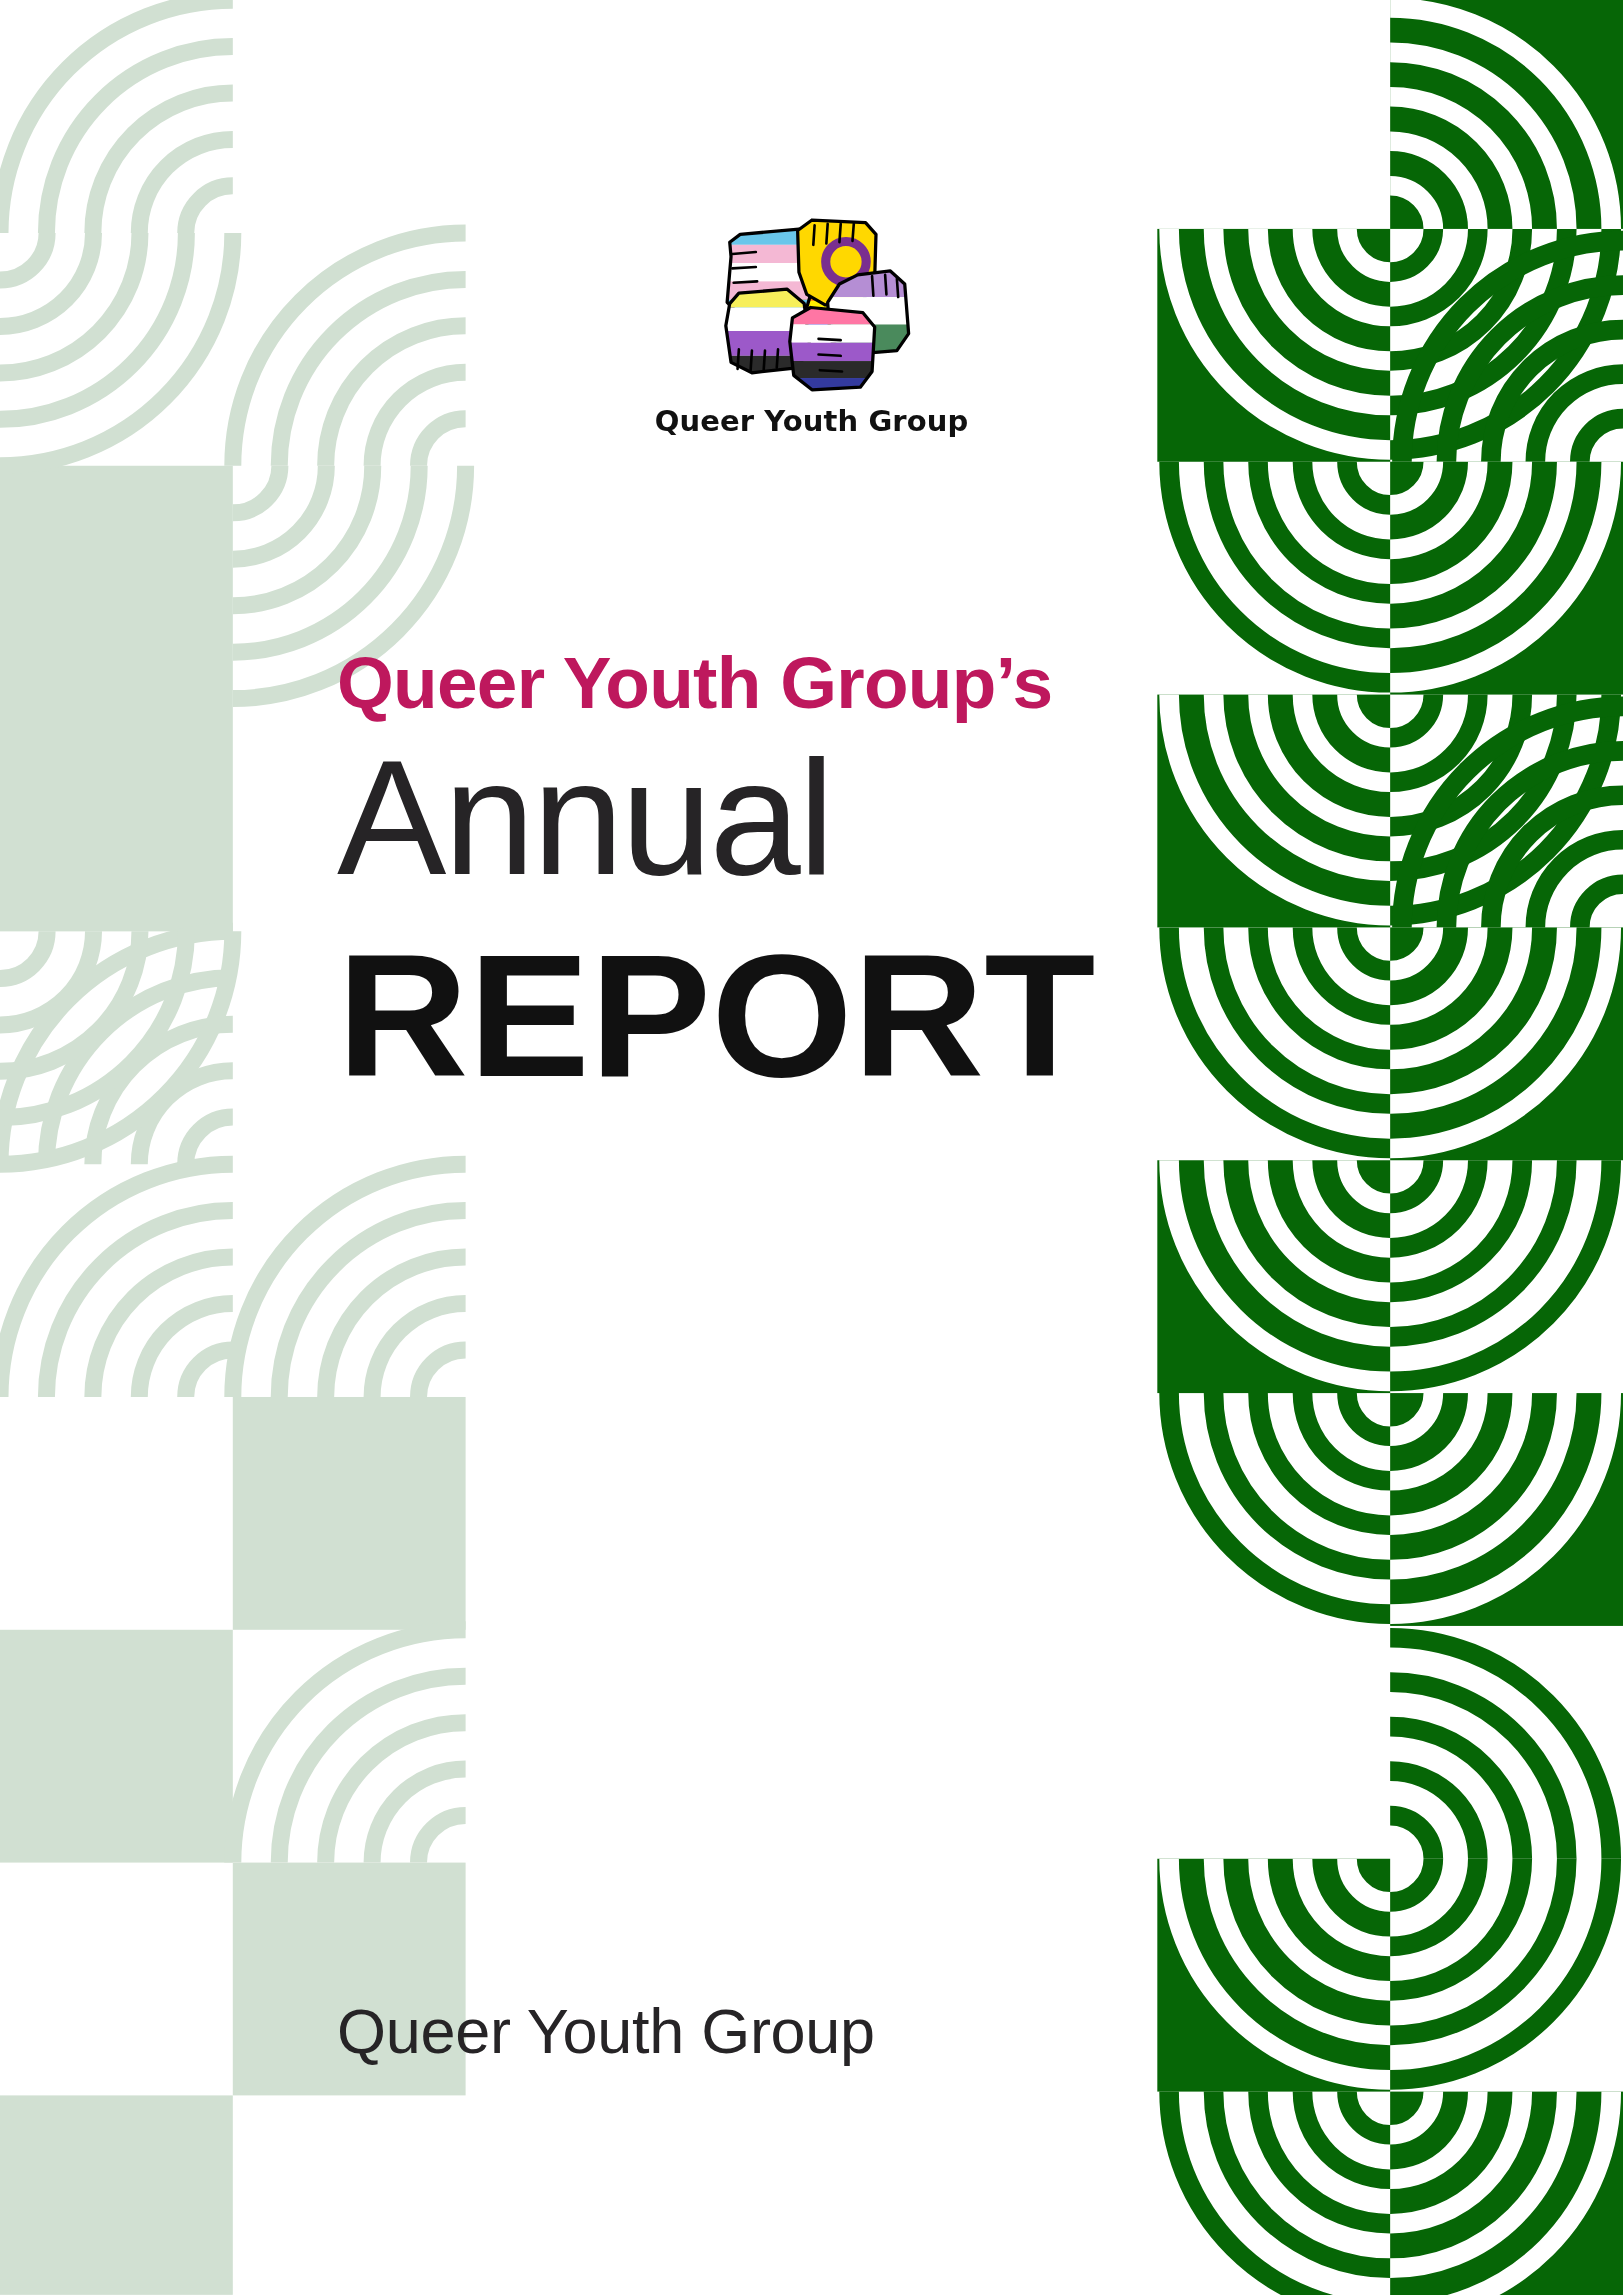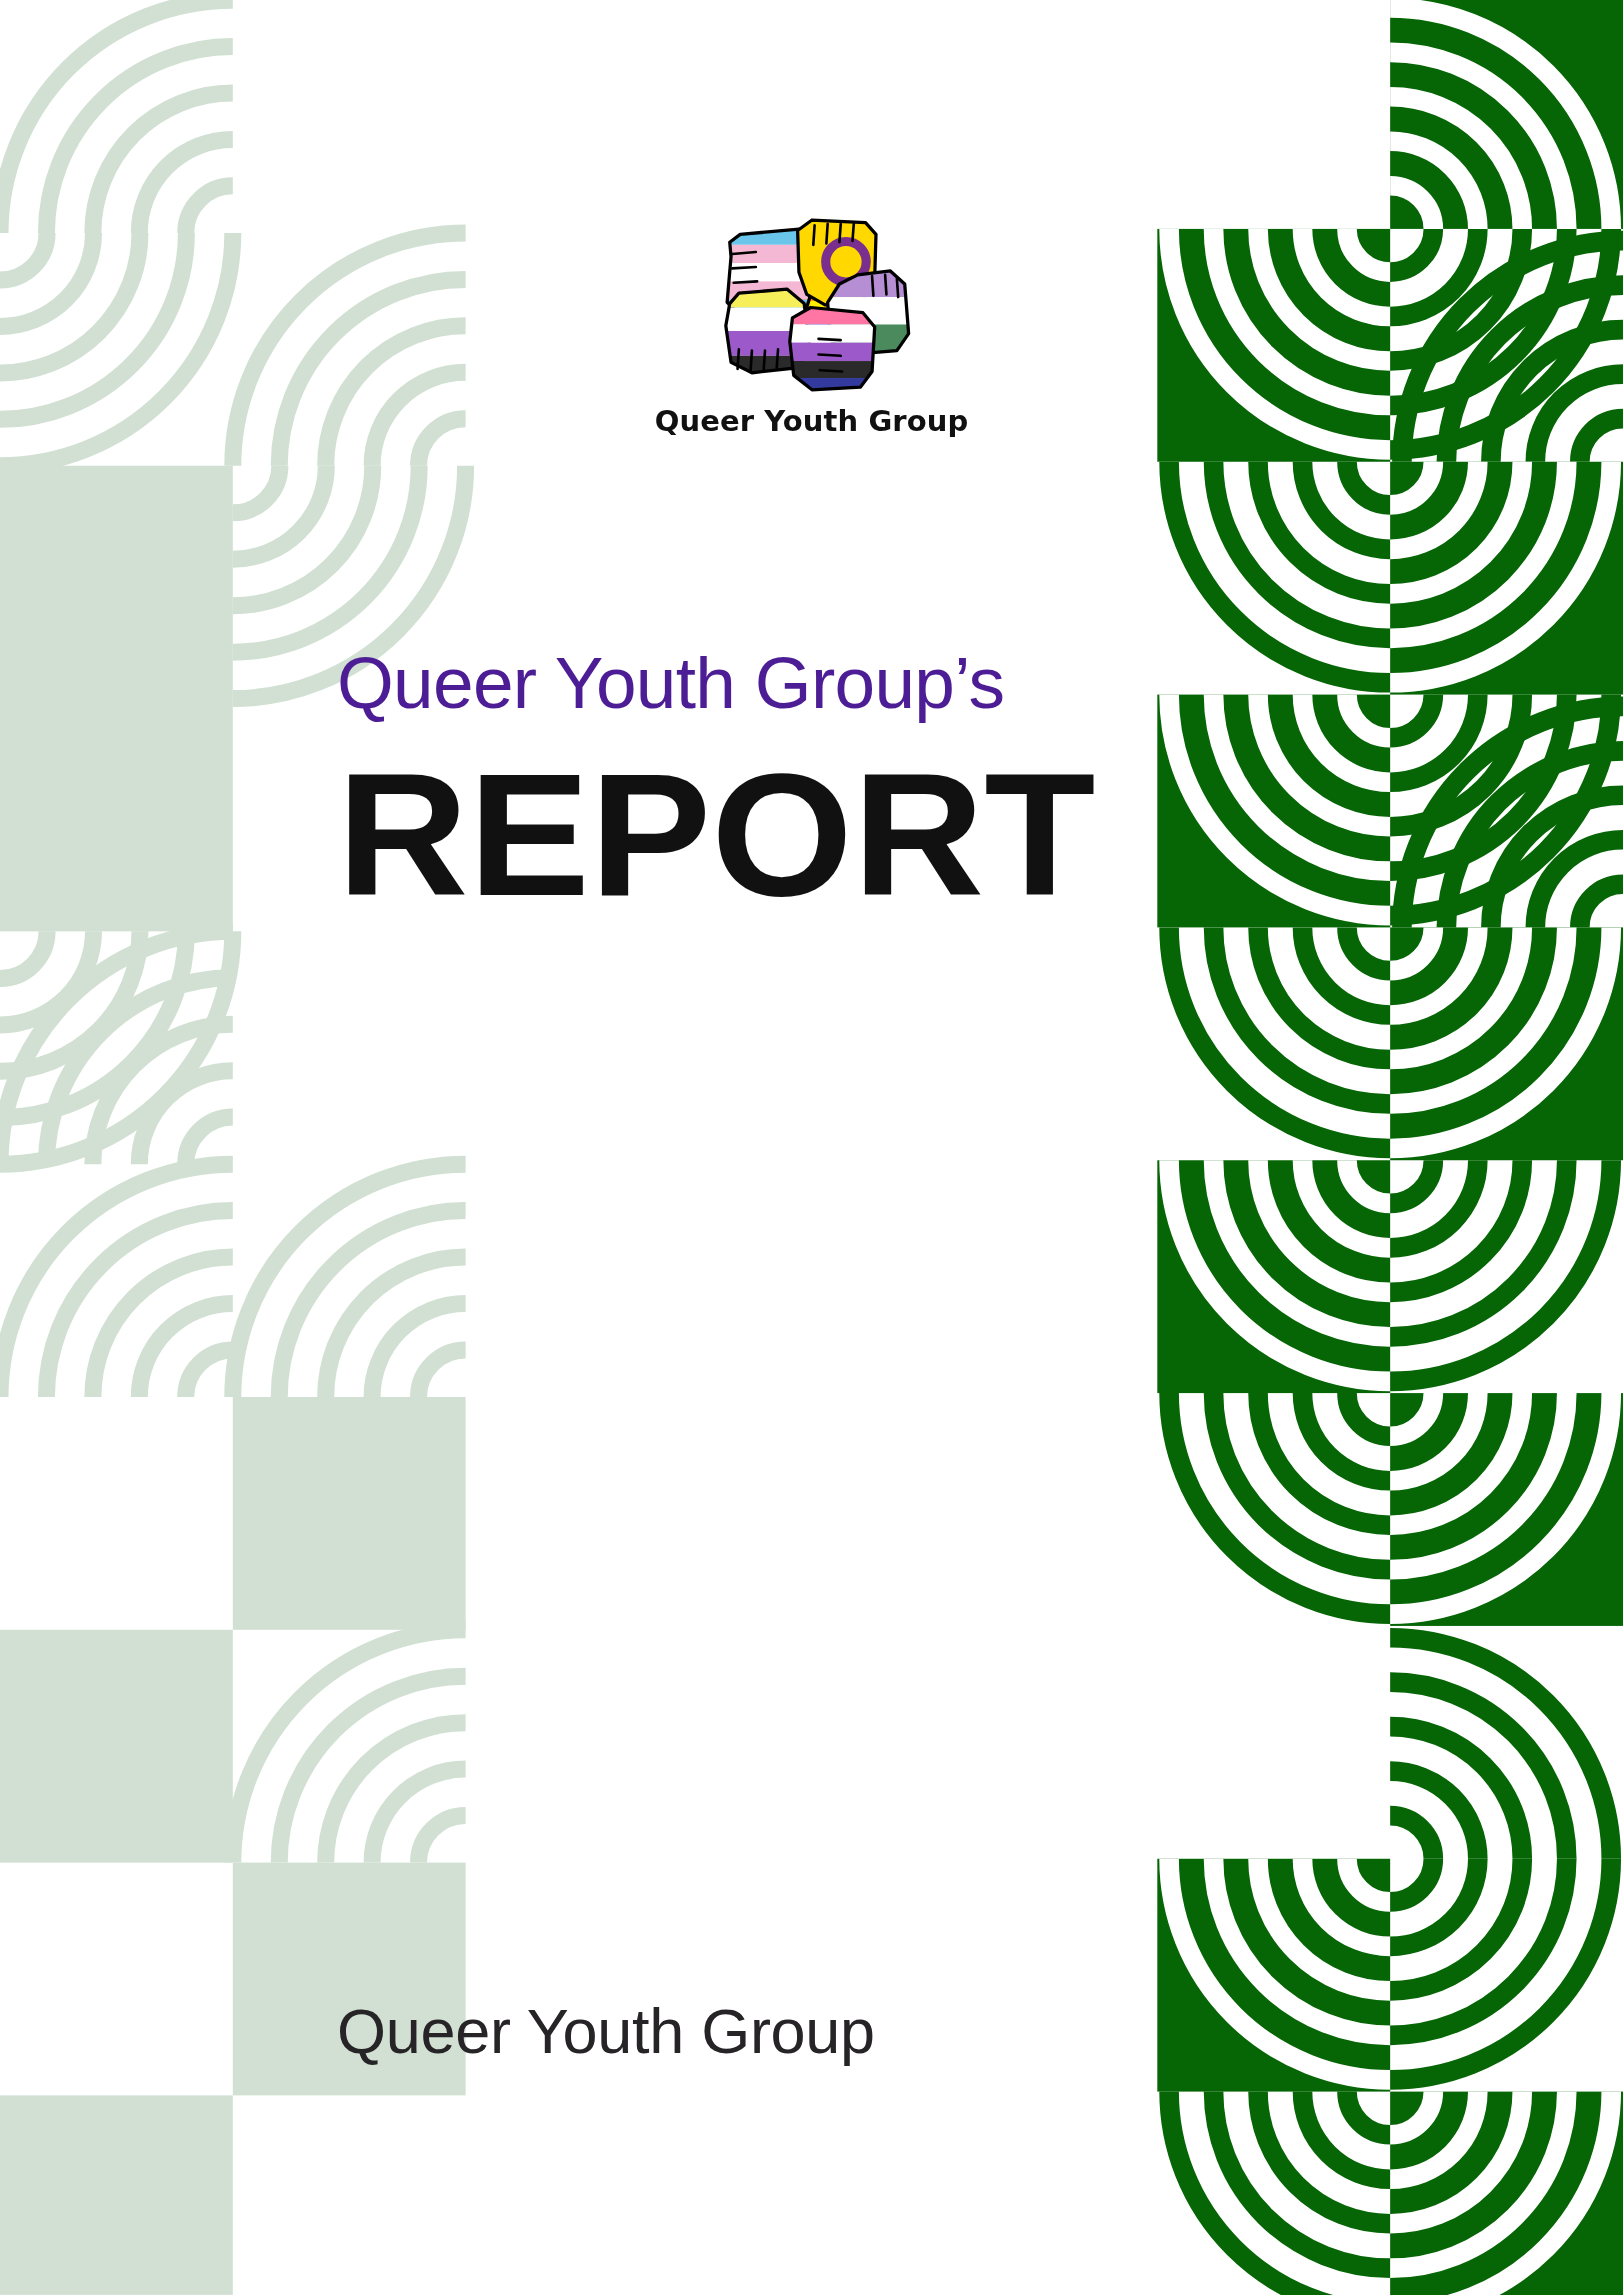--- a/index.html
+++ b/index.html
@@ -28,21 +28,21 @@
     font-size:29px;font-weight:700;color:#111;
     letter-spacing:0.1px;margin-top:5.2px;
     font-family:"DejaVu Sans", sans-serif;
   }
 
   
   #title-block{
     position:absolute;left:337px;top:644px;width:955px;
   }
   #eyebrow{
-    font-size:73px;font-weight:400;color:#4c1d95;
+    font-size:73px;font-weight:700;color:#be185d;
     letter-spacing:-0.7px;line-height:1.06;
     white-space:nowrap;
   }
   #headline-annual{
     font-size:164px;font-weight:300;color:#262426;
     letter-spacing:-2.6px;line-height:1.02;
     margin-top:13px;white-space:nowrap;
   }
   #headline-report{
     font-size:175px;font-weight:700;color:#111111;
@@ -384,19 +384,20 @@
             <path d="M180,188 L214,190"></path>
         </g>
       </g>
     </svg>
 
     <div id="logo-caption">Queer Youth Group</div>
   </div>
 
   <div id="title-block">
     <div id="eyebrow">Queer Youth Group’s</div>
+    <div id="headline-annual">Annual</div>
     <div id="headline-report">REPORT</div>
   </div>
 
   <div id="footer-org">Queer Youth Group</div>
 
 </div>
 
 
 </body></html>

